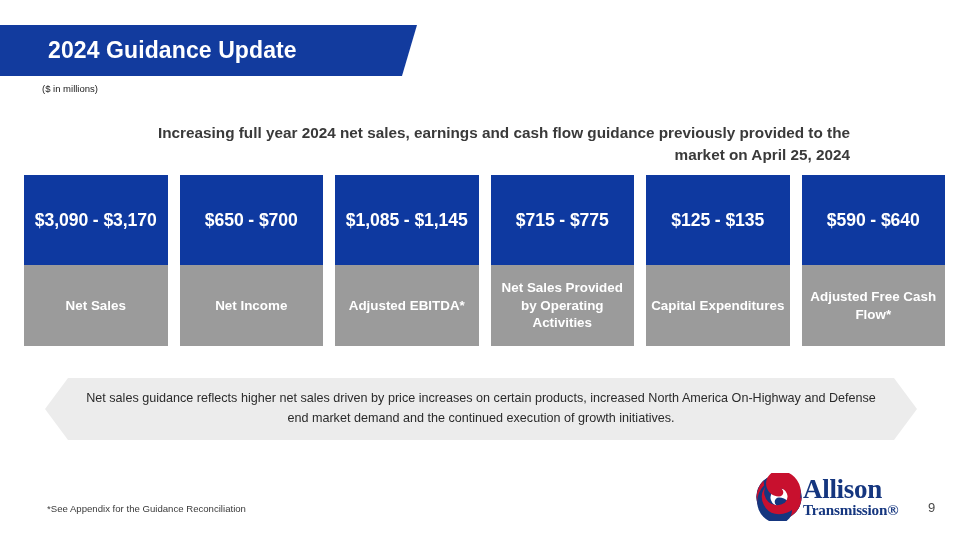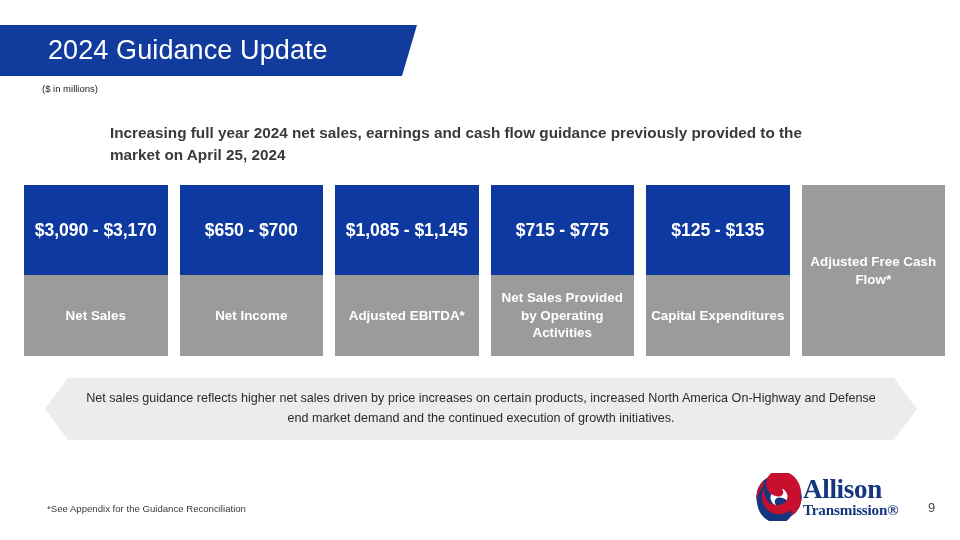--- a/index.html
+++ b/index.html
@@ -23,52 +23,52 @@
     top: 25px;
     width: 417px;
     height: 51px;
     background: #123B9E;
     clip-path: polygon(0 0, 100% 0, 96.4% 100%, 0 100%);
     display: flex;
     align-items: center;
   }
   #title-text {
     color: #ffffff;
-    font-size: 27px;
-    font-weight: normal;
+    font-size: 23px;
+    font-weight: bold;
     letter-spacing: 0.1px;
     margin-left: 48px;
   }
   #units-note {
     position: absolute;
     left: 42px;
     top: 83px;
     font-size: 9.5px;
     font-weight: normal;
     color: #1a1a1a;
   }
 
   
   #headline {
     position: absolute;
     left: 110px;
     top: 122px;
     width: 740px;
-    text-align: left;
+    text-align: right;
     font-size: 15.3px;
     font-weight: bold;
     color: #3a3a3a;
     line-height: 1.42;
   }
 
   
   #cards {
     position: absolute;
     left: 24px;
-    top: 185px;
+    top: 175px;
     width: 921px;
     height: 171px;
     display: flex;
     gap: 12px;
   }
   .card {
     flex: 1 1 0;
     display: flex;
     flex-direction: column;
     min-width: 0;
@@ -205,20 +205,21 @@
     <div class="card-value">$715 - $775</div>
     <div class="card-label">Net Sales Provided by Operating Activities</div>
   </div>
 
   <div class="card">
     <div class="card-value">$125 - $135</div>
     <div class="card-label">Capital Expenditures</div>
   </div>
 
   <div class="card">
+    <div class="card-value">$590 - $640</div>
     <div class="card-label">Adjusted Free Cash Flow*</div>
   </div>
 
 </div>
 
 <div id="callout">
   <div id="callout-text">Net sales guidance reflects higher net sales driven by price increases on certain products, increased North America On-Highway and Defense end market demand and the continued execution of growth initiatives.</div>
 </div>
 
 <div id="footnote">*See Appendix for the Guidance Reconciliation</div>

